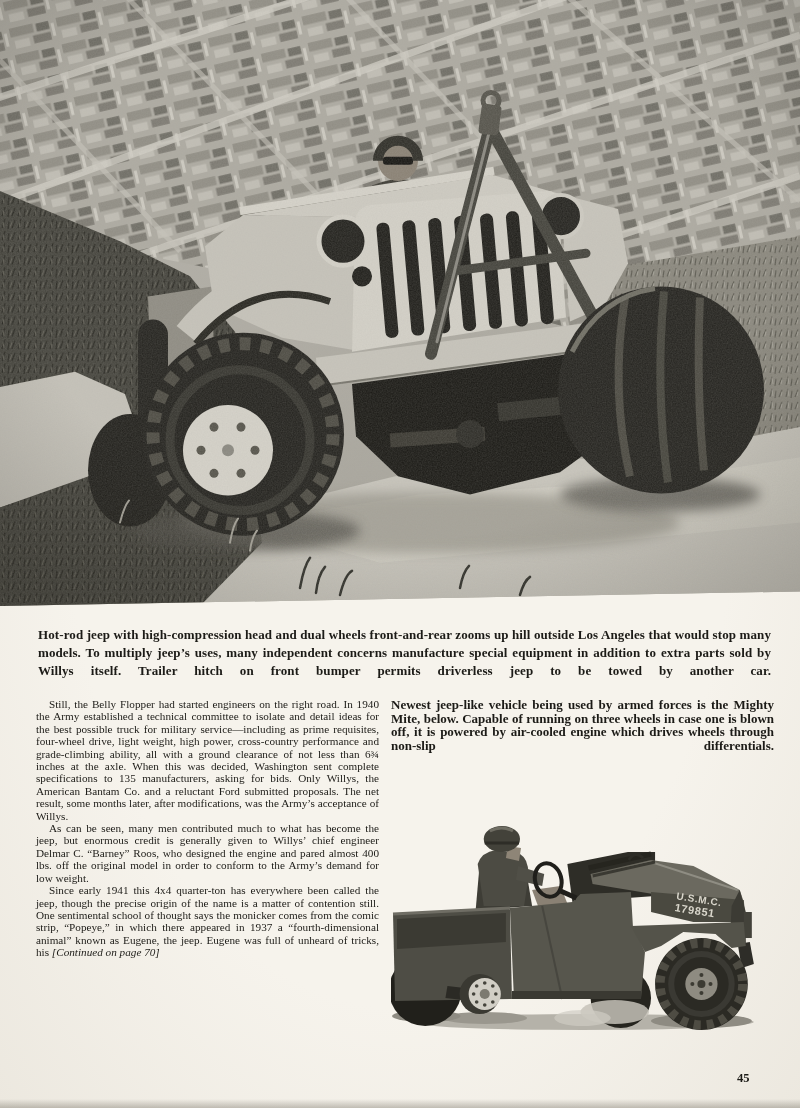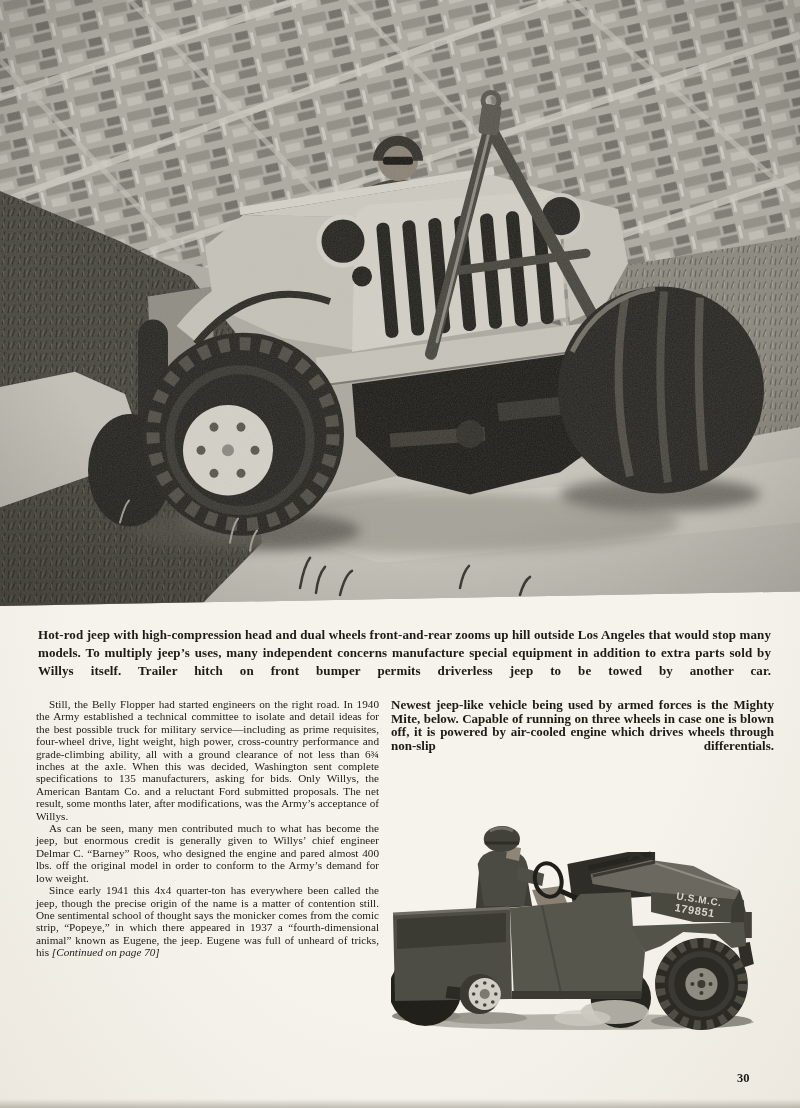--- a/index.html
+++ b/index.html
@@ -290,14 +290,14 @@
                 <circle cx="317" cy="190" r="2"></circle>
               <circle cx="308" cy="199" r="2"></circle>
                 <circle cx="299" cy="190" r="2"></circle>
             </g>
           </g>
         </svg>
       </figure>
     </div>
   </div>
 
-  <div class="page-number">30</div>
+  <div class="page-number">45</div>
 </div>
 
 </body></html>

